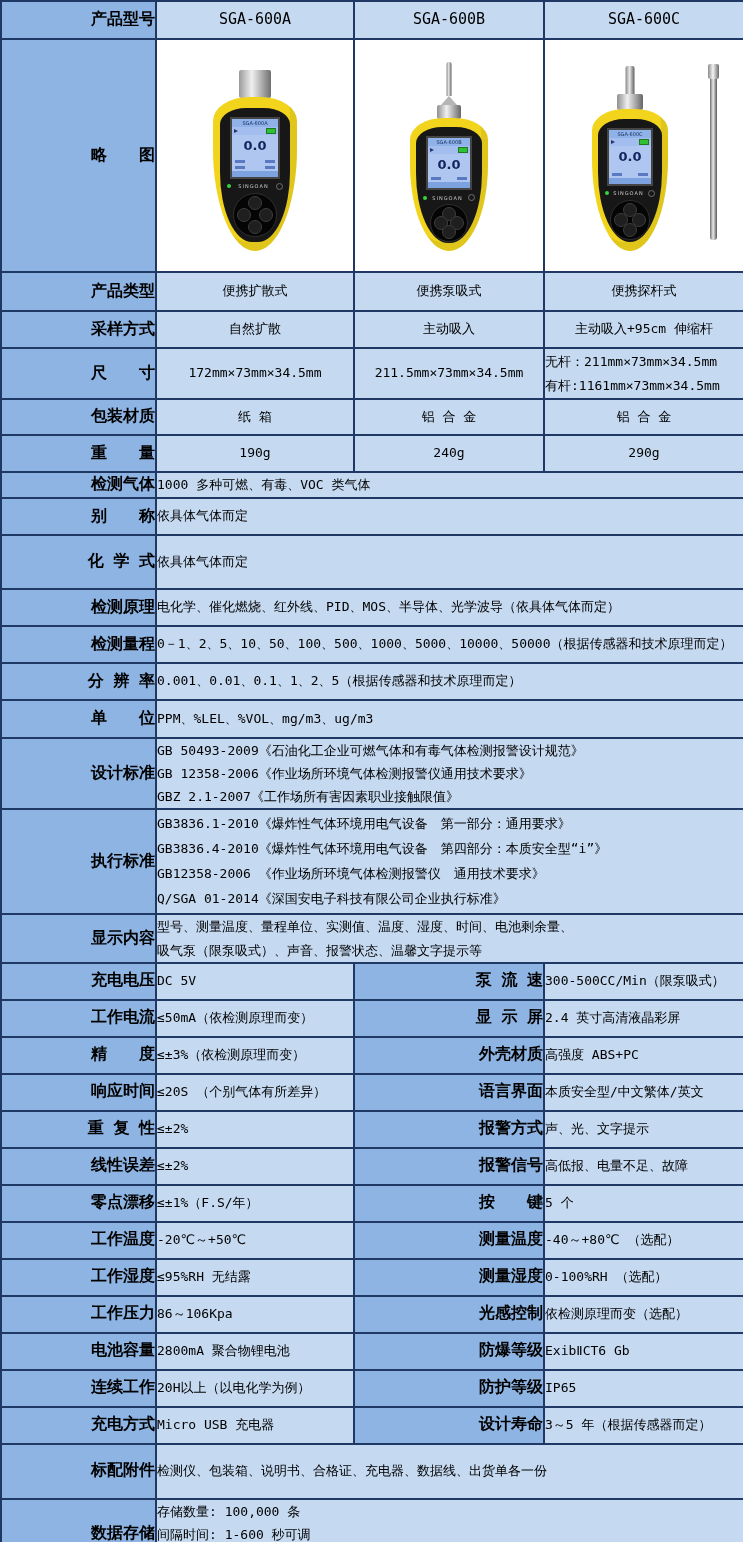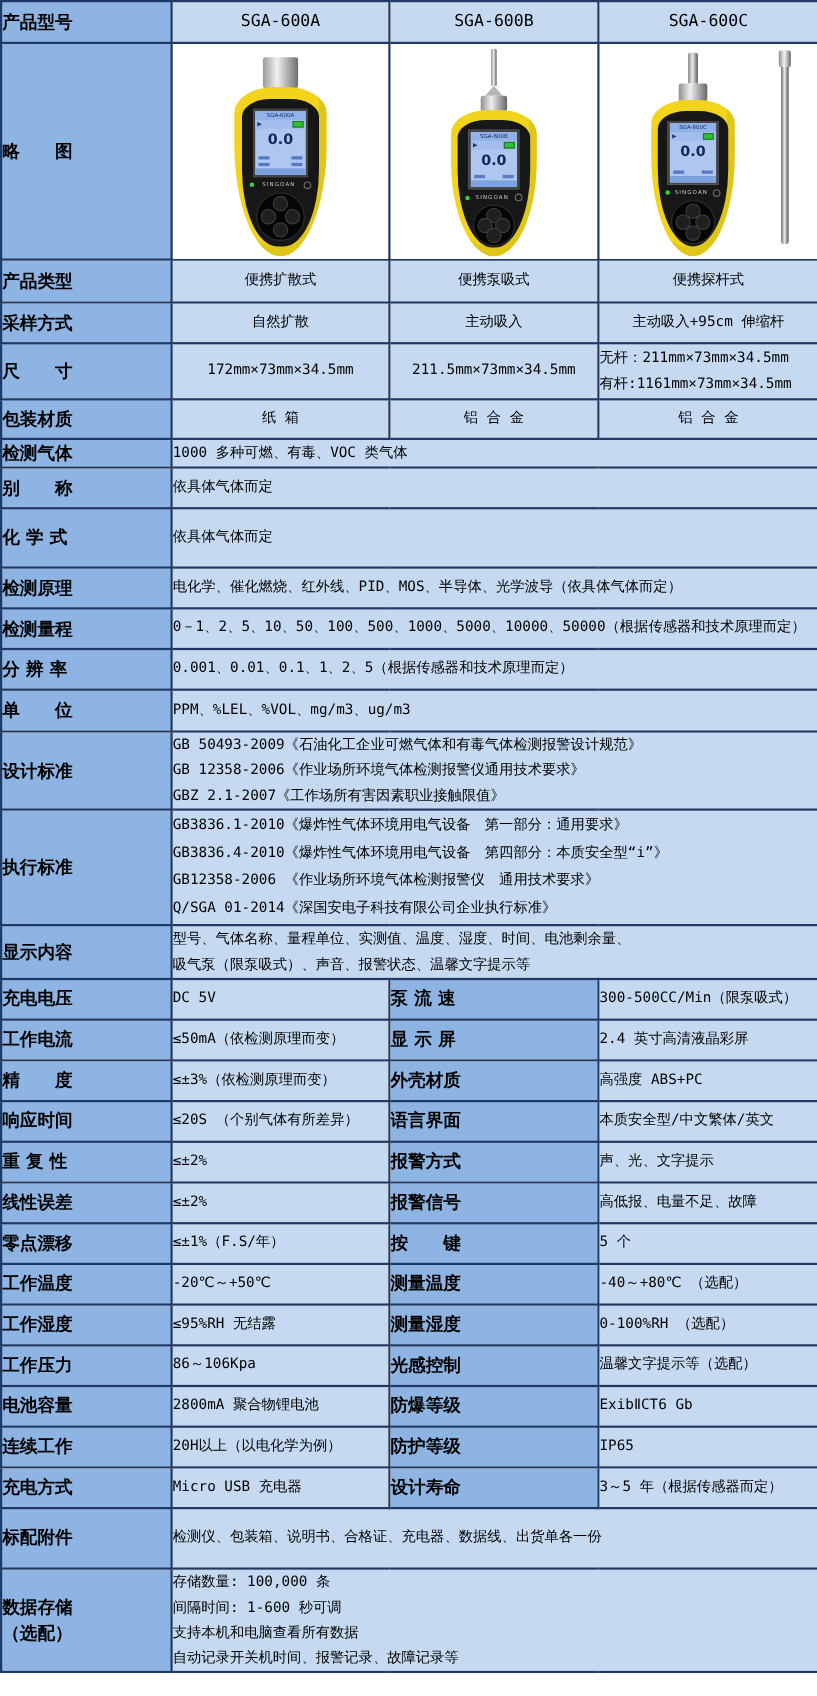--- a/index.html
+++ b/index.html
@@ -1,19 +1,19 @@
 <!DOCTYPE html>
 <html><head>
 <meta charset="utf-8">
 <style>
   html,body{margin:0;padding:0;background:#fff;}
   body{width:743px;font-family:"DejaVu Sans","Liberation Sans",sans-serif;color:#000;}
   table.spec{width:743px;border-collapse:collapse;table-layout:fixed;background:#fff;}
   table.spec td{border:2px solid #203864;overflow:hidden;vertical-align:middle;padding:0;}
-  td.lbl{background:#8db4e2;text-align:left;font-weight:bold;font-size:16px;white-space:pre;line-height:1.5;}
+  td.lbl{background:#8db4e2;text-align:right;font-weight:bold;font-size:16px;white-space:pre;line-height:1.5;font-family:Liberation Mono, monospace;}
   td.val{background:#c5d9f1;font-size:13px;white-space:pre;padding:2px 8px;
          font-family:"DejaVu Sans Mono","DejaVu Sans",monospace;line-height:1.45;}
   td.val.center{text-align:center;}
   td.val.ml{line-height:1.78;}
   td.val.ml4{line-height:1.92;margin-left:28px;}
   td.hdr{font-size:15px;}
   td.img{background:#ffffff;text-align:center;vertical-align:middle;position:relative;}
 
   
   .devwrap{position:relative;width:100%;height:193px;display:flex;align-items:flex-end;justify-content:center;}
@@ -85,21 +85,21 @@
     </colgroup>
 
 <tbody>
       <tr style="height:38px">
   <td class="lbl">产品型号</td>
   <td class="val hdr center">SGA-600A</td>
   <td class="val hdr center">SGA-600B</td>
   <td class="val hdr center">SGA-600C</td>
 </tr>
 
-<tr style="height:197px">
+<tr style="height:233px">
   <td class="lbl">略　　图</td>
   <td class="img">
     <div class="devwrap">
       <div class="dev devA">
         <div class="sensor"></div>
         <div class="body">
           <div class="panel">
             <div class="screen">
               <div class="scr-title">SGA-600A</div>
               <div class="scr-status">
@@ -233,20 +233,26 @@
   <td class="val center">211.5mm×73mm×34.5mm</td>
   <td class="val ml" style="line-height:1.8">无杆：211mm×73mm×34.5mm
 有杆:1161mm×73mm×34.5mm</td>
 </tr>
 <tr style="height:36px">
   <td class="lbl">包装材质</td>
   <td class="val center">纸 箱</td>
   <td class="val center">铝 合 金</td>
   <td class="val center">铝 合 金</td>
 </tr>
+<tr style="height:37px">
+  <td class="lbl">重　　量</td>
+  <td class="val center">190g</td>
+  <td class="val center">240g</td>
+  <td class="val center">290g</td>
+</tr>
 
 <tr style="height:22px">
   <td class="lbl">检测气体</td>
   <td class="val" colspan="3">1000 多种可燃、有毒、VOC 类气体</td>
 </tr>
 <tr style="height:37px">
   <td class="lbl">别　　称</td>
   <td class="val" colspan="3">依具体气体而定</td>
 </tr>
 <tr style="height:54px">
@@ -277,21 +283,21 @@
 </tr>
 <tr style="height:105px">
   <td class="lbl">执行标准</td>
   <td class="val ml4" colspan="3">GB3836.1-2010《爆炸性气体环境用电气设备　第一部分：通用要求》
 GB3836.4-2010《爆炸性气体环境用电气设备　第四部分：本质安全型“i”》
 GB12358-2006 《作业场所环境气体检测报警仪　通用技术要求》
 Q/SGA 01-2014《深国安电子科技有限公司企业执行标准》</td>
 </tr>
 <tr style="height:32px">
   <td class="lbl">显示内容</td>
-  <td class="val ml" colspan="3">型号、气体名称、量程单位、实测值、温度、湿度、时间、电池剩余量、
+  <td class="val ml" colspan="3">型号、测量温度、量程单位、实测值、温度、湿度、时间、电池剩余量、
 吸气泵（限泵吸式）、声音、报警状态、温馨文字提示等</td>
 </tr>
 
 <tr style="height:37px">
   <td class="lbl">充电电压</td>
   <td class="val">DC 5V</td>
   <td class="lbl">泵 流 速</td>
   <td class="val">300-500CC/Min（限泵吸式）</td>
 </tr>
 <tr style="height:37px">
@@ -339,21 +345,21 @@
 <tr style="height:37px">
   <td class="lbl">工作湿度</td>
   <td class="val">≤95%RH 无结露</td>
   <td class="lbl">测量湿度</td>
   <td class="val">0-100%RH （选配）</td>
 </tr>
 <tr style="height:37px">
   <td class="lbl">工作压力</td>
   <td class="val">86～106Kpa</td>
   <td class="lbl">光感控制</td>
-  <td class="val">温馨文字提示等（选配）</td>
+  <td class="val">依检测原理而变（选配）</td>
 </tr>
 <tr style="height:37px">
   <td class="lbl">电池容量</td>
   <td class="val">2800mA 聚合物锂电池</td>
   <td class="lbl">防爆等级</td>
   <td class="val">ExibⅡCT6 Gb</td>
 </tr>
 <tr style="height:37px">
   <td class="lbl">连续工作</td>
   <td class="val">20H以上（以电化学为例）</td>

